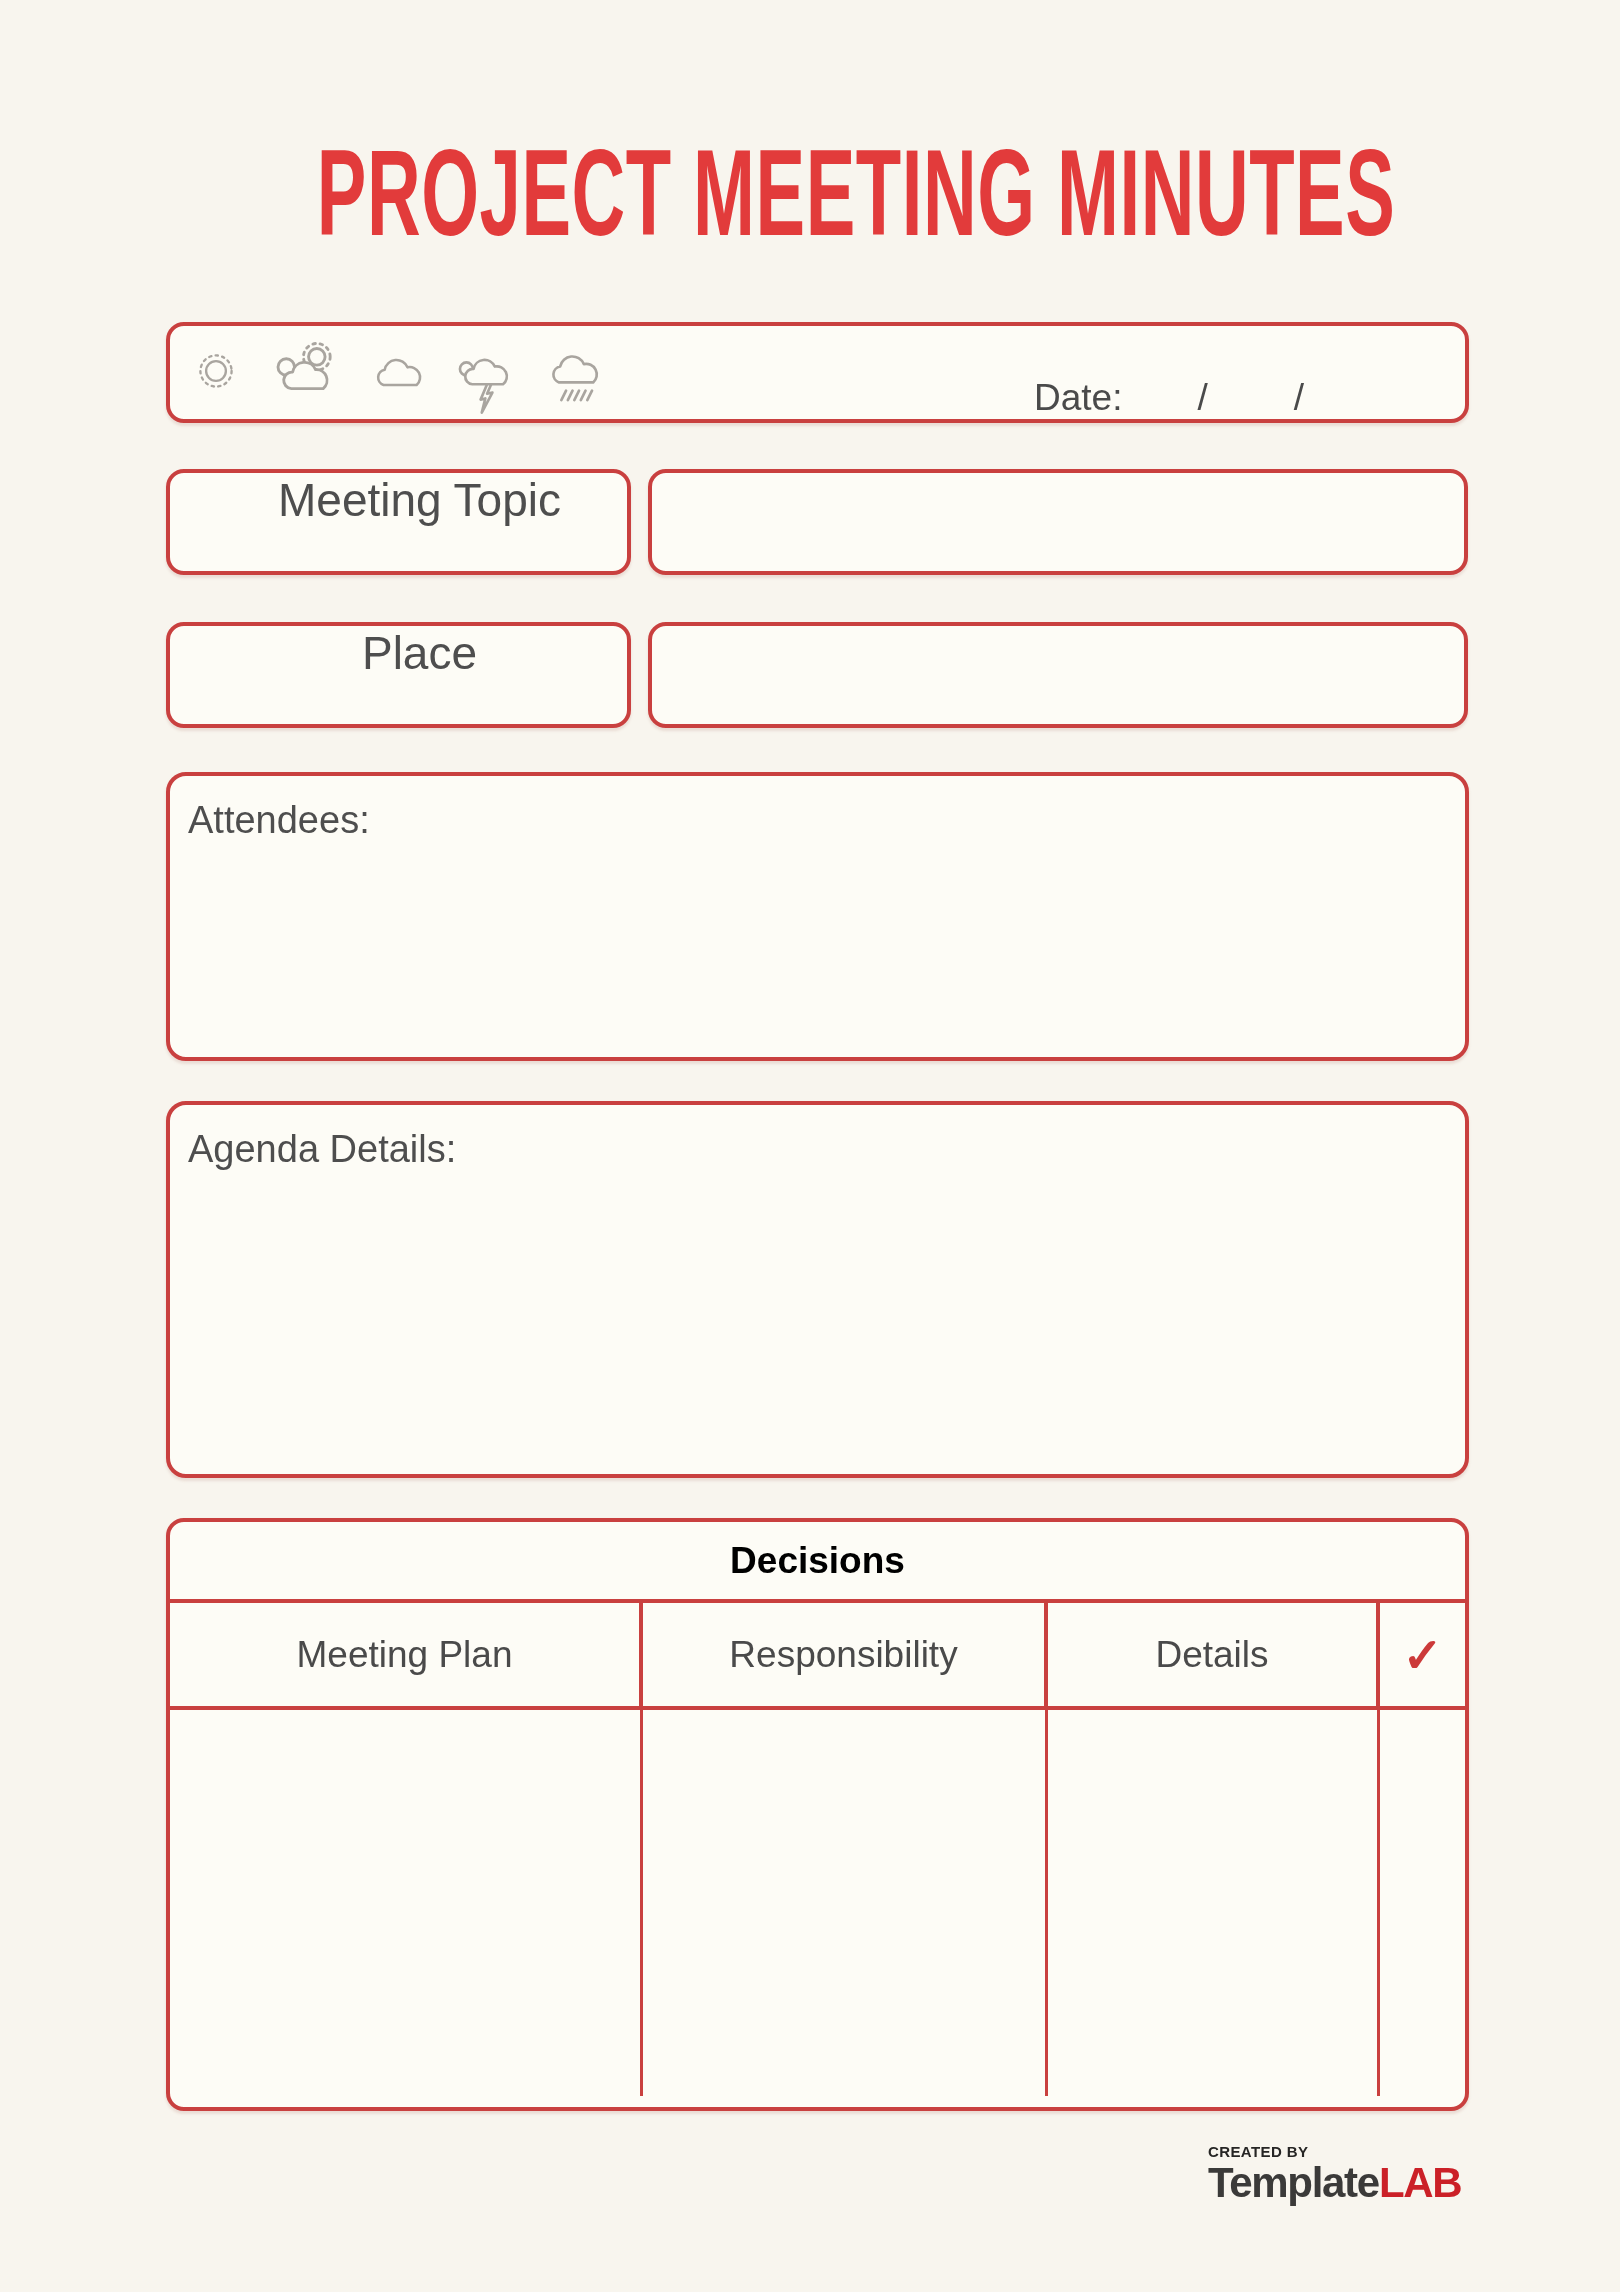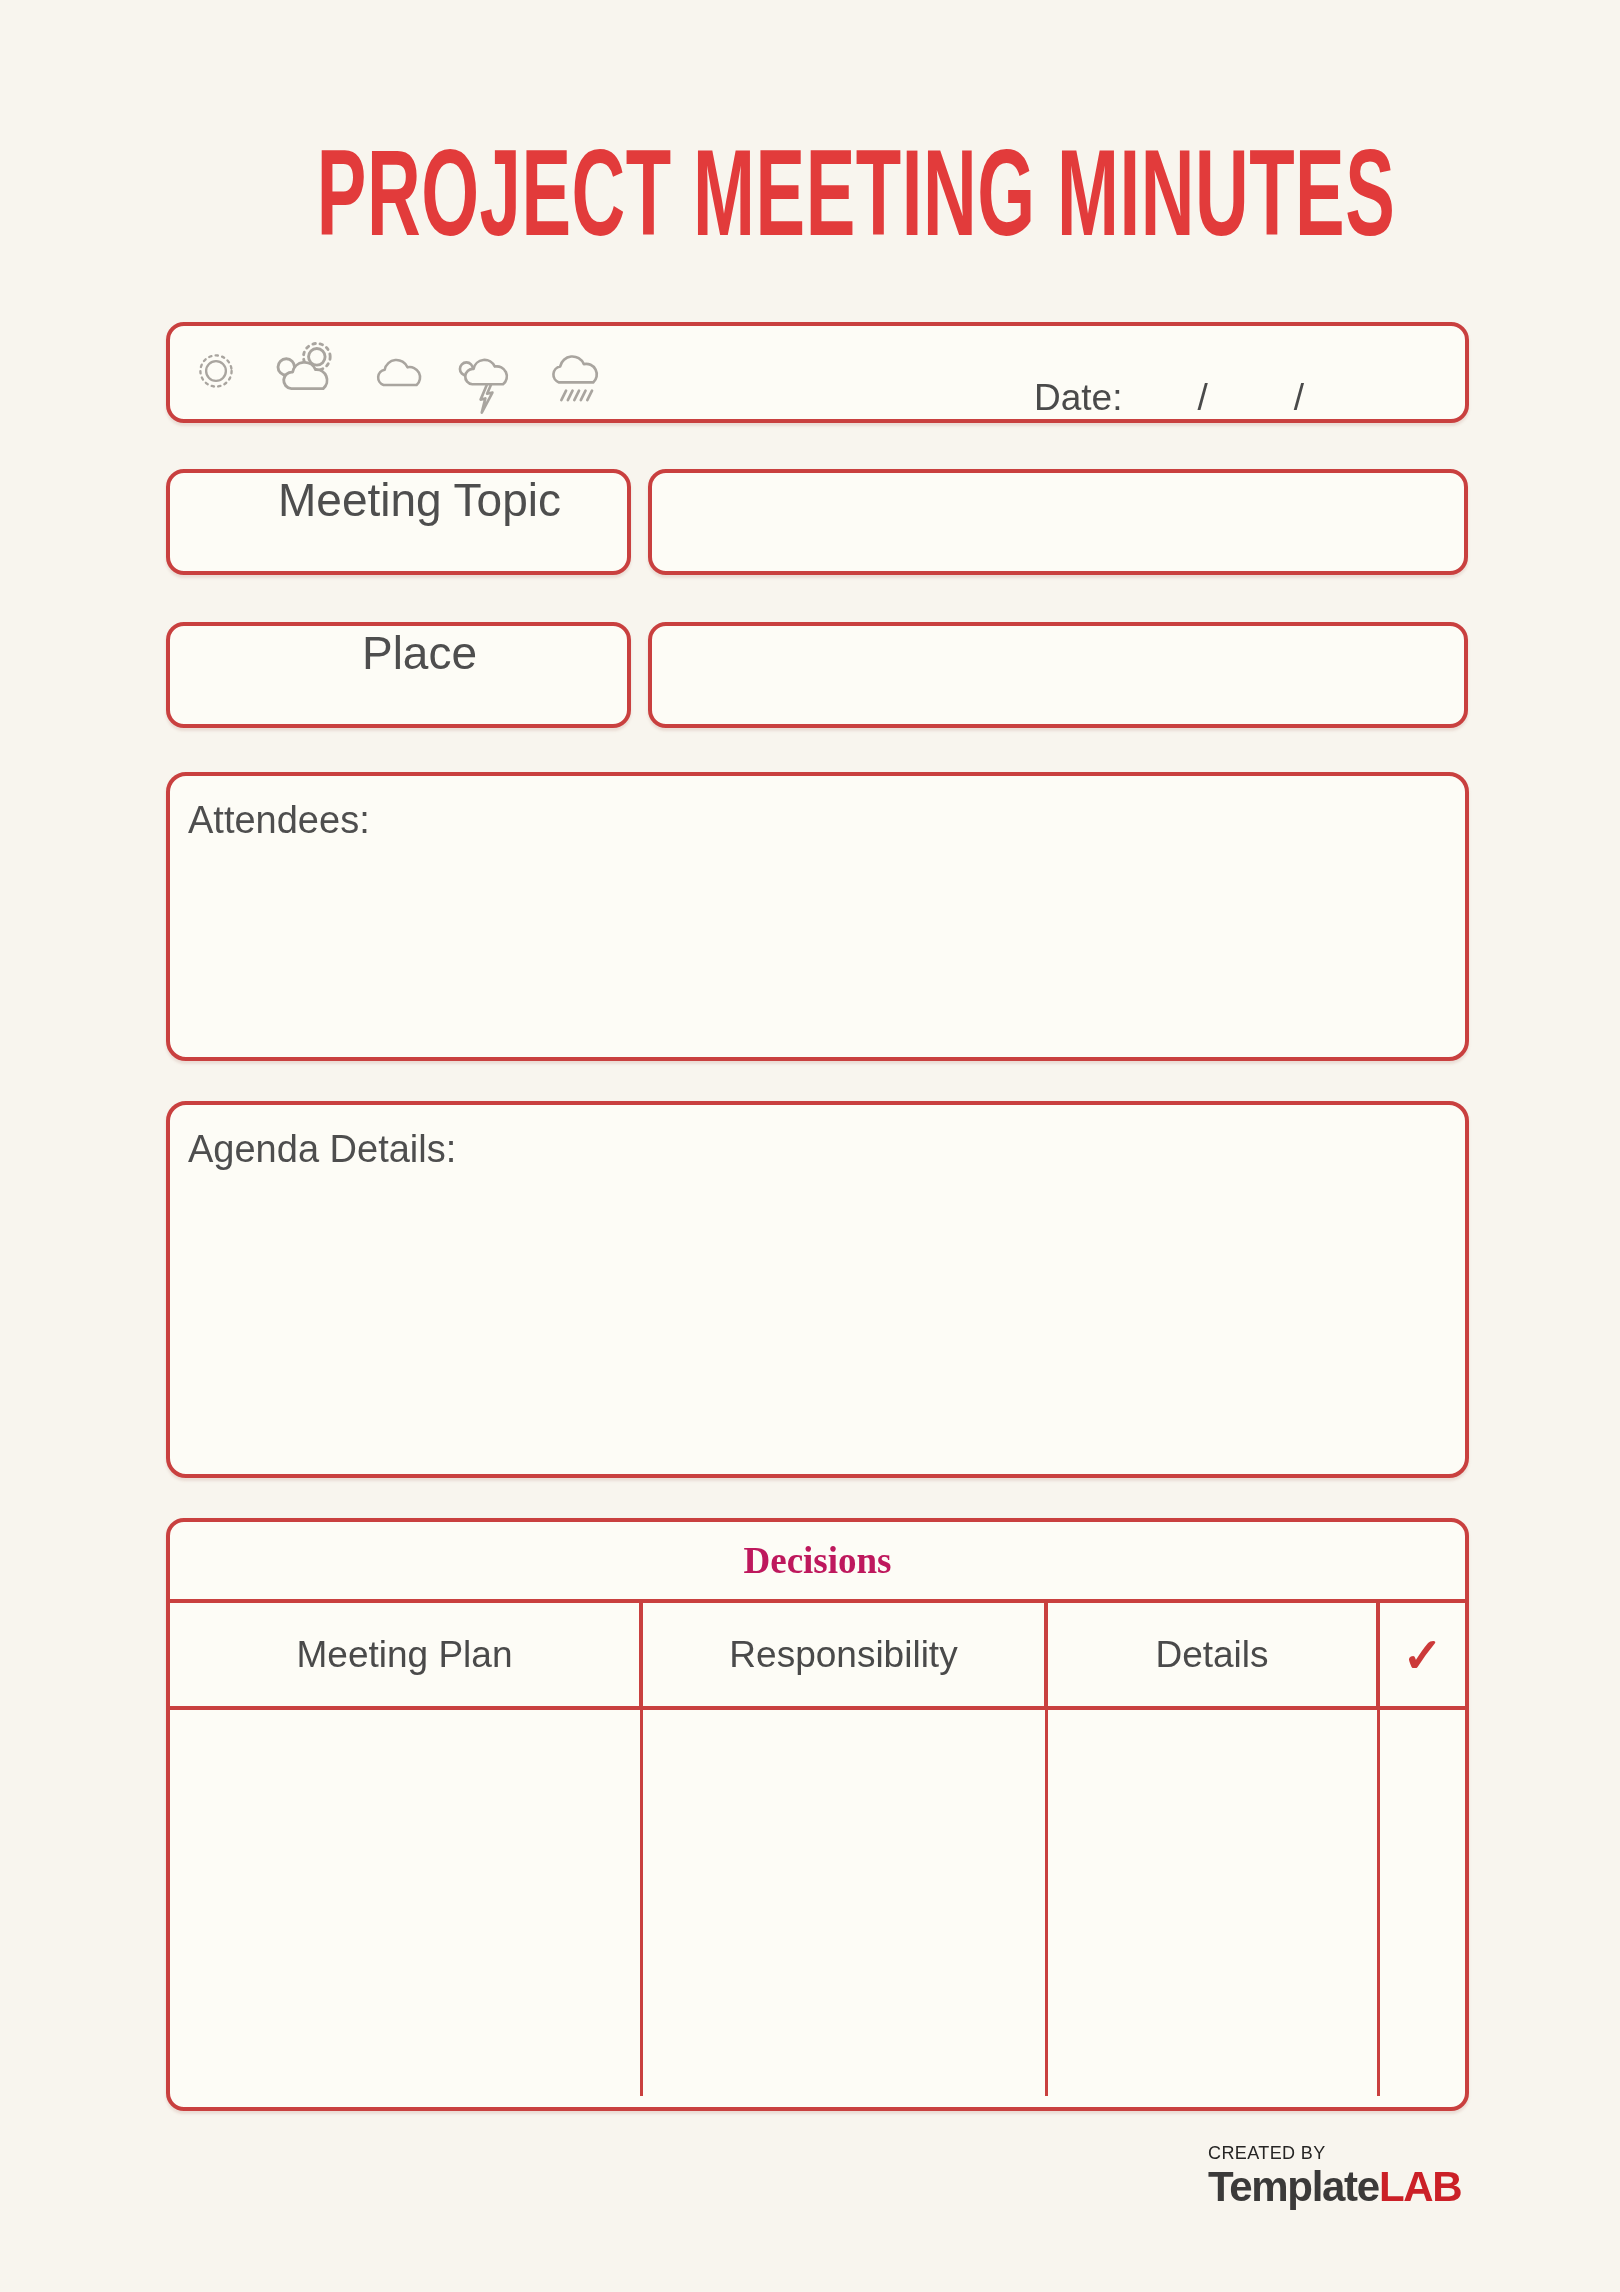--- a/index.html
+++ b/index.html
@@ -63,38 +63,38 @@
   
   .area { padding:23px 18px; font-size:38px; color:#4e4e4e;border-radius:20px; }
   .attendees-box { left:166px; top:772px; width:1303px; height:289px; }
   .agenda-box    { left:166px; top:1101px; width:1303px; height:377px; }
 
   
   .table-box { left:166px; top:1518px; width:1303px; height:593px; padding:0; }
   .t-title {
     height:81px; border-bottom:4.5px solid #c9403f;
     display:flex; align-items:center; justify-content:center;
-    font-size:37px; font-weight:bold; color:#be185d;font-family:Liberation Serif, serif;
+    font-size:37px; font-weight:bold; color:#000000;
   }
   .t-head, .t-body { display:grid; grid-template-columns:473px 405px 332px 1fr; }
   .t-head { height:107px; border-bottom:4.5px solid #c9403f; }
   .t-body { height:386px; }
   .t-cell {
     display:flex; align-items:center; justify-content:center;
     font-size:37px; color:#4a4a4a;
     border-right:4.5px solid #c9403f;
   }
   .t-cell.last { border-right:none; }
   .t-body .t-cell { border-right-width:3.6px; }
   .check-glyph { color:#cc3a39; font-size:48px; font-weight:bold; }
 
   
   .logo { left:1208px; top:2143px; width:269px; }
   .created-by {
-    font-size:18px; font-weight:normal; letter-spacing:0.4px;
+    font-size:15px; font-weight:bold; letter-spacing:0.4px;
     color:#262524;
   }
   .brand { font-size:42px; font-weight:bold; letter-spacing:-1.3px; line-height:1.0; margin-top:1.8px; white-space:nowrap; }
   .brand-name { color:#3b3a39; }
   .brand-suffix { color:#cb2027; }
 </style>
 </head>
 <body>
 
 <div class="abs title-wrap">

